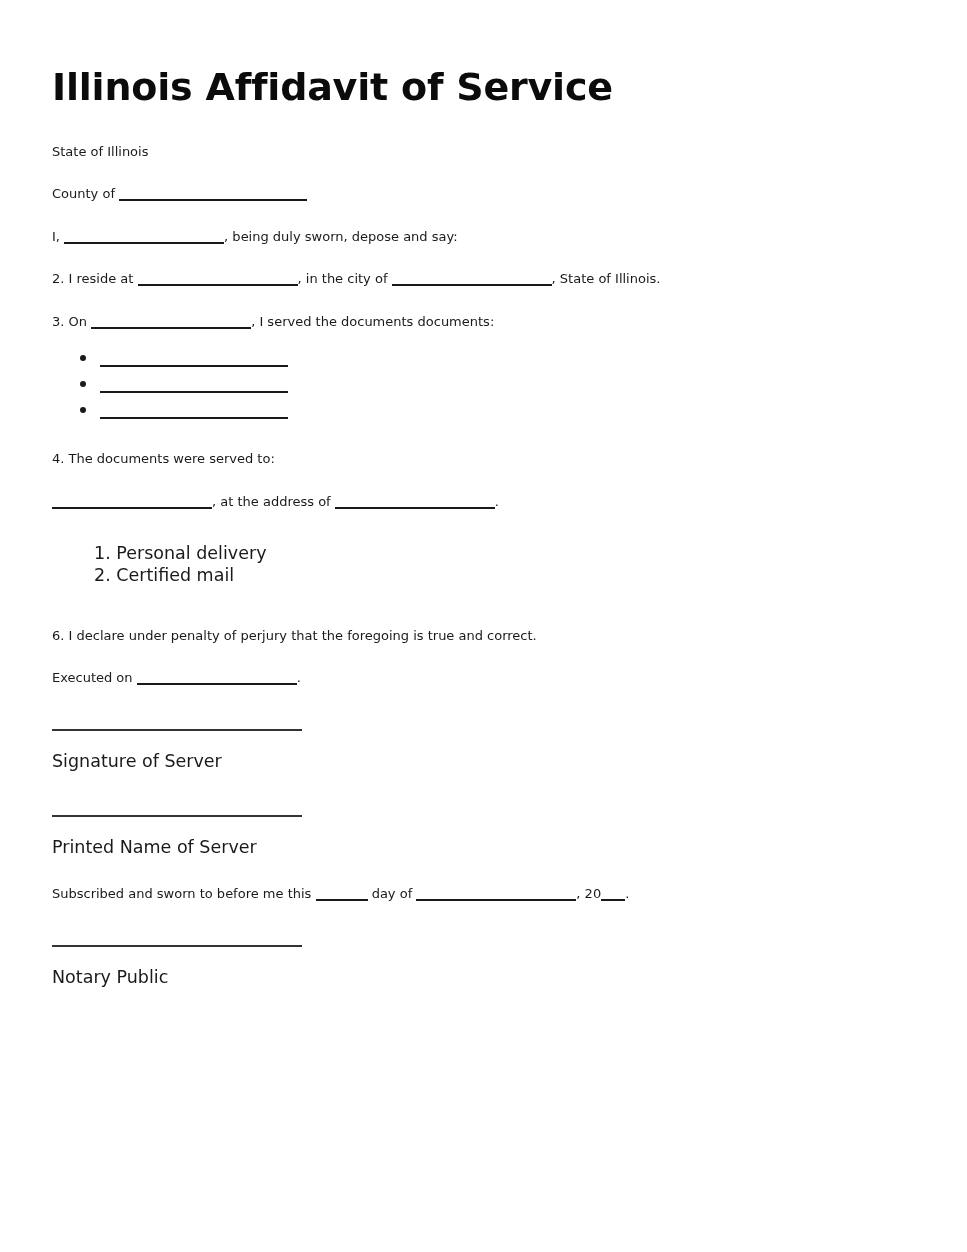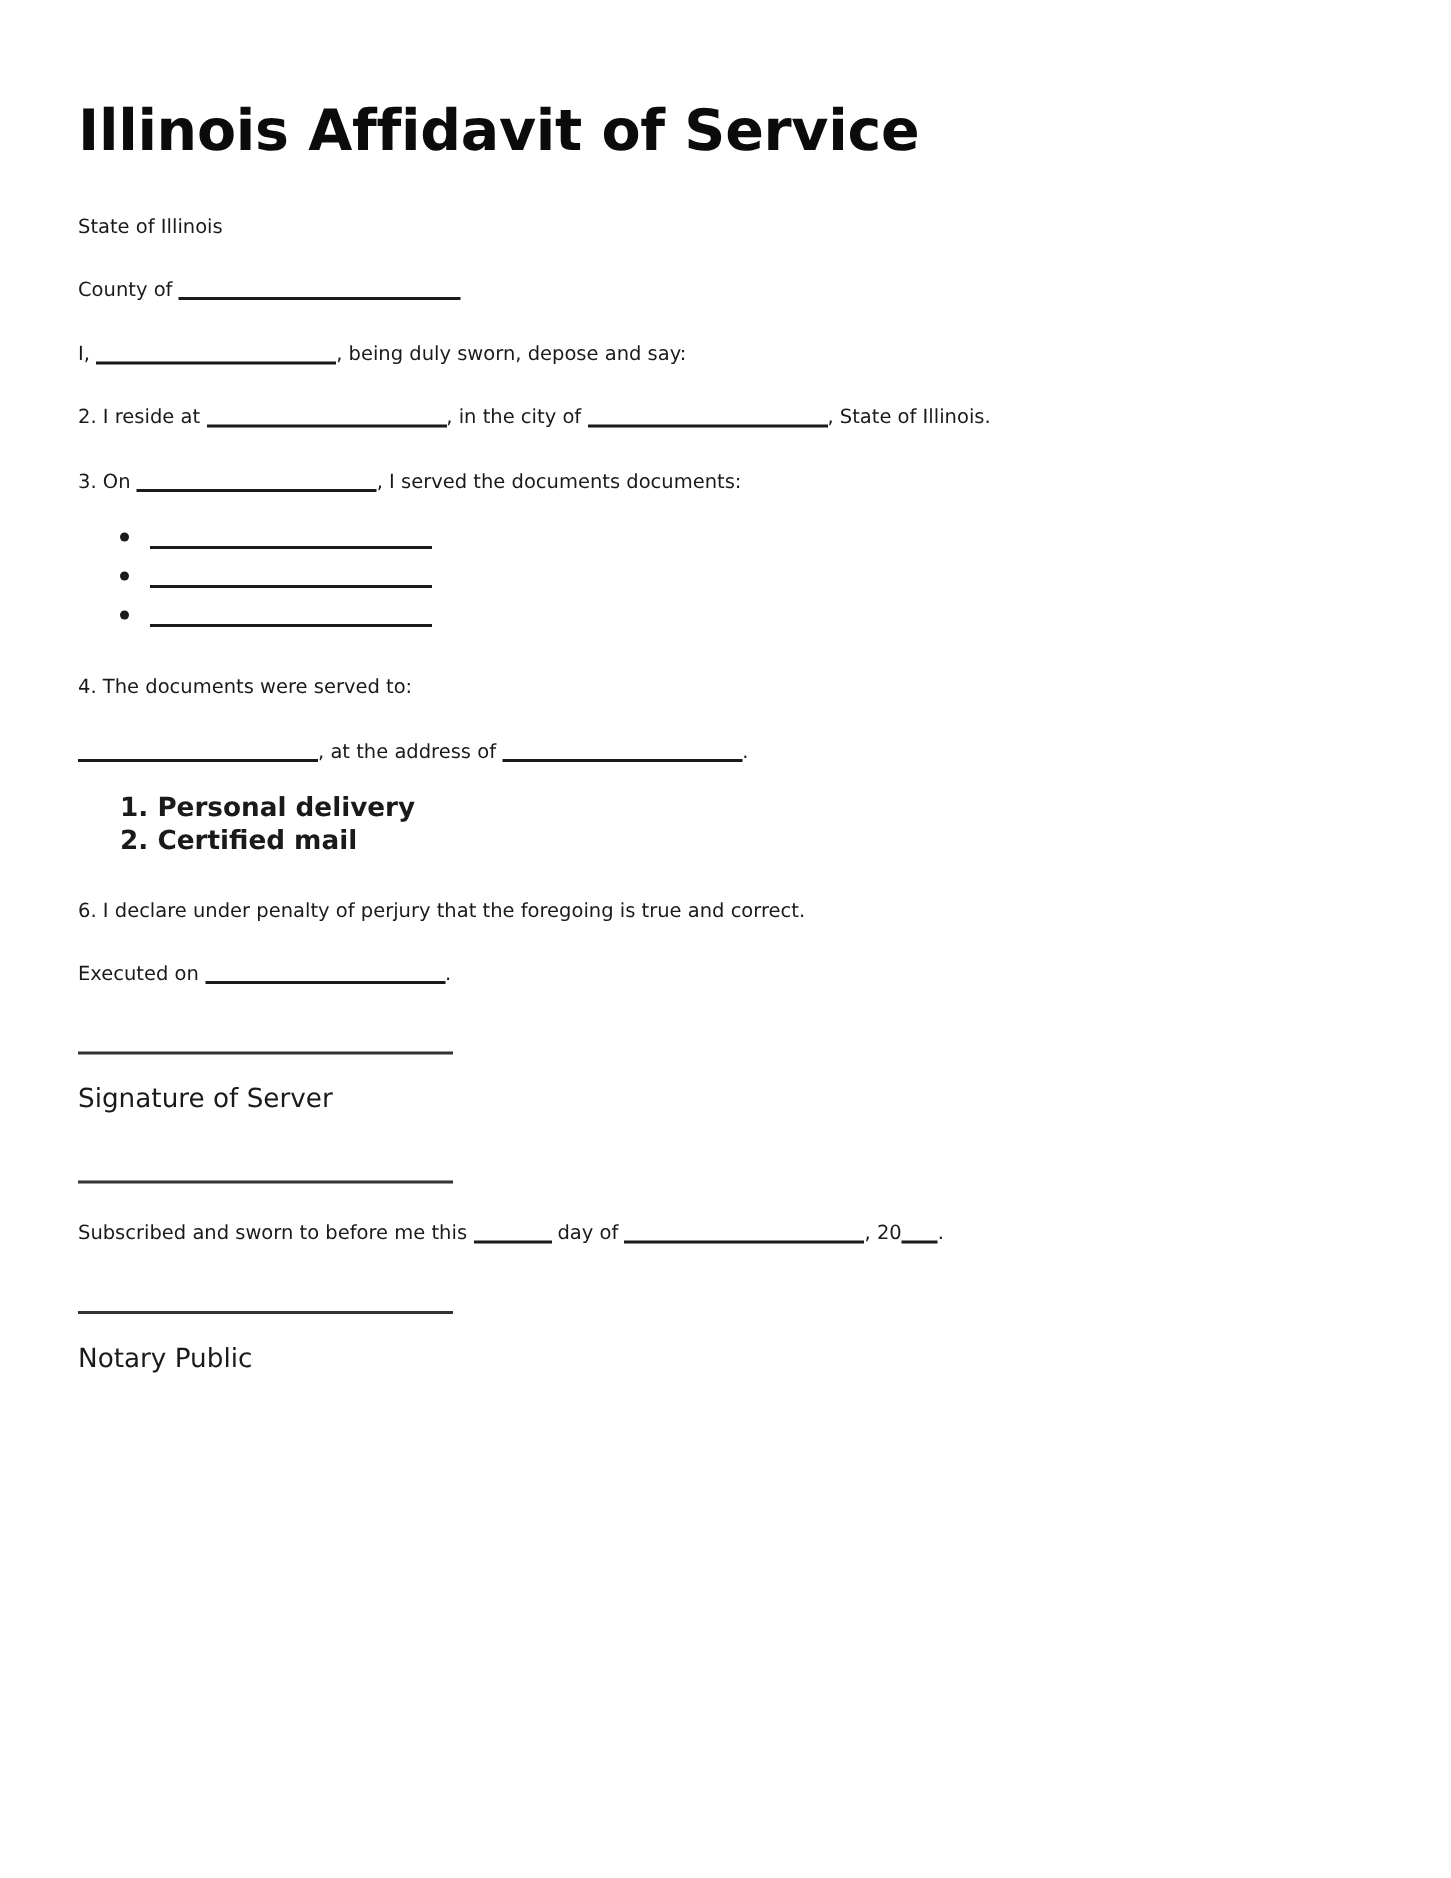--- a/index.html
+++ b/index.html
@@ -90,25 +90,24 @@
     background: #1a1a1a;
     border-radius: 50%;
   }
   .bullet-list li .blank {
     width: 188px;
   }
 
   
   .method-list {
     list-style: none;
-    margin: 2px;
+    margin: 16px;
     padding: 0;
     padding-top: 15px;
     padding-left: 26px;
-    font-weight: bold;
   }
   .method-list li {
     font-family: "DejaVu Sans", sans-serif;
     font-size: 17.5px;
     color: #1a1a1a;
     line-height: 1.26;
     white-space: pre-wrap;
   }
 
   
@@ -176,20 +175,21 @@
     </ol>
 
     <p class="para">6. I declare under penalty of perjury that the foregoing is true and correct.</p>
 
     <p class="para"><span>Executed on </span><span class="blank b-md"></span><span>.</span></p>
 
     <div class="sig-rule"></div>
     <p class="sig-label">Signature of Server</p>
 
     <div class="sig-rule"></div>
+    <p class="sig-label">Printed Name of Server</p>
 
     <p class="para"><span>Subscribed and sworn to before me this </span><span class="blank b-sm"></span><span> day of </span><span class="blank b-md"></span><span>, 20</span><span class="blank b-xs"></span><span>.</span></p>
 
     <div class="sig-rule"></div>
     <p class="sig-label">Notary Public</p>
 
   </div>
 
   <div class="watermark">web-learn.org</div>
 

